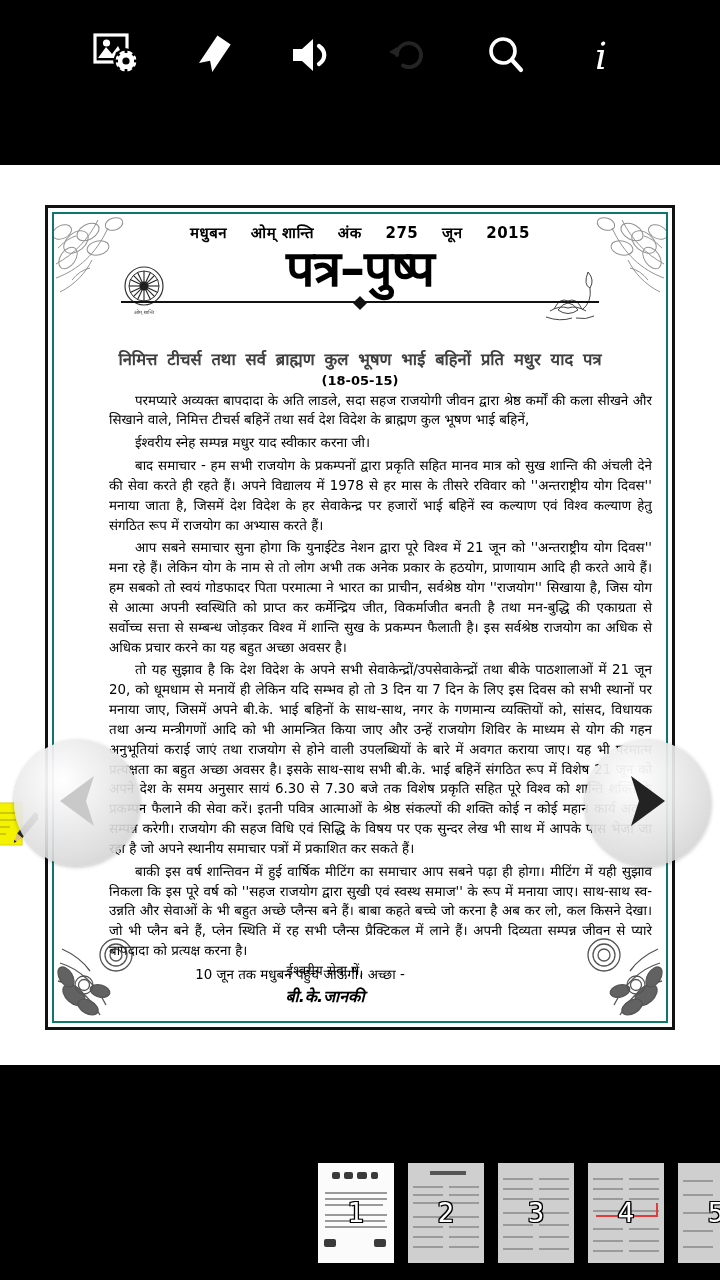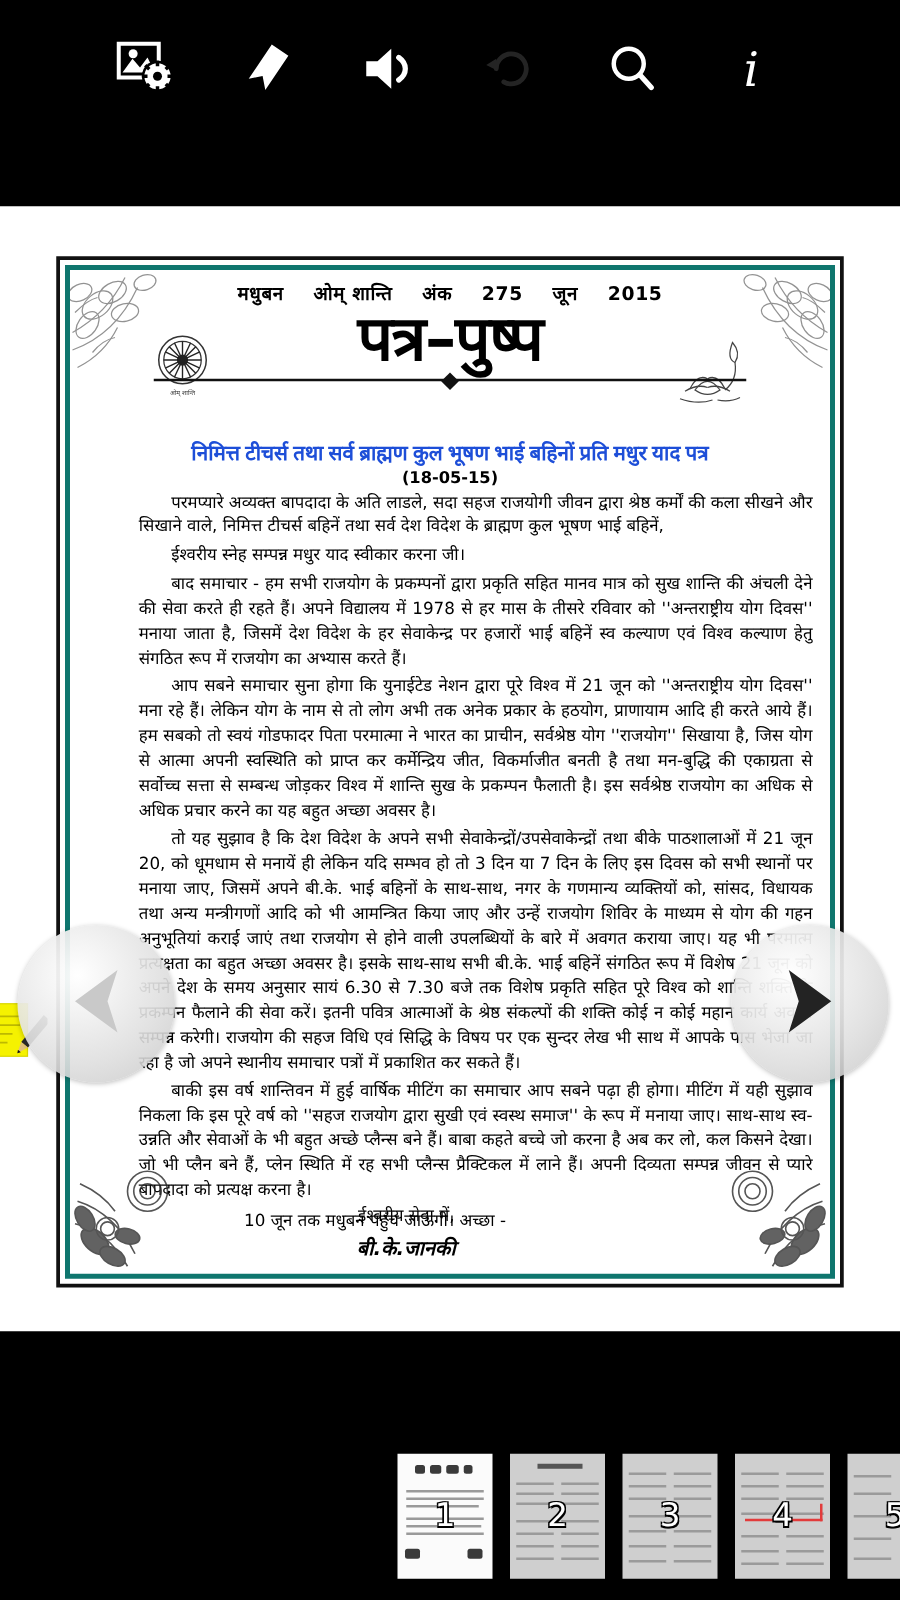--- a/index.html
+++ b/index.html
@@ -60,21 +60,21 @@
     width: 630px;
     height: 825px;
     background: #fff;
     border: 3px solid #111;
     padding: 0;
     overflow: hidden;
   }
   .page-inner {
     position: absolute;
     top: 4px; left: 4px; right: 4px; bottom: 4px;
-    border: 4px solid #0f766e;
+    border: 2px solid #0f766e;
     background: #fff;
     overflow: hidden;
   }
 
   
   .masthead {
     position: relative;
     height: 135px;
     overflow: hidden;
   }
@@ -140,24 +140,24 @@
     top: 52px;
     width: 70px; height: 58px;
   }
 
   
   .article {
     padding: 2px 14px 0 14px;
   }
   .art-title {
     text-align: center;
-    font-family: Liberation Serif, serif;
+    font-family: Liberation Mono, monospace;
     font-size: 16.5px;
     font-weight: 700;
-    color: #1d4ed8;
+    color: #404040;
     line-height: 1.25;
     white-space: nowrap;
   }
   .art-date {
     text-align: center;
     font-family: "DejaVu Sans", sans-serif;
     font-size: 13px;
     font-weight: 700;
     color: #000;
     margin-top: 1px;

